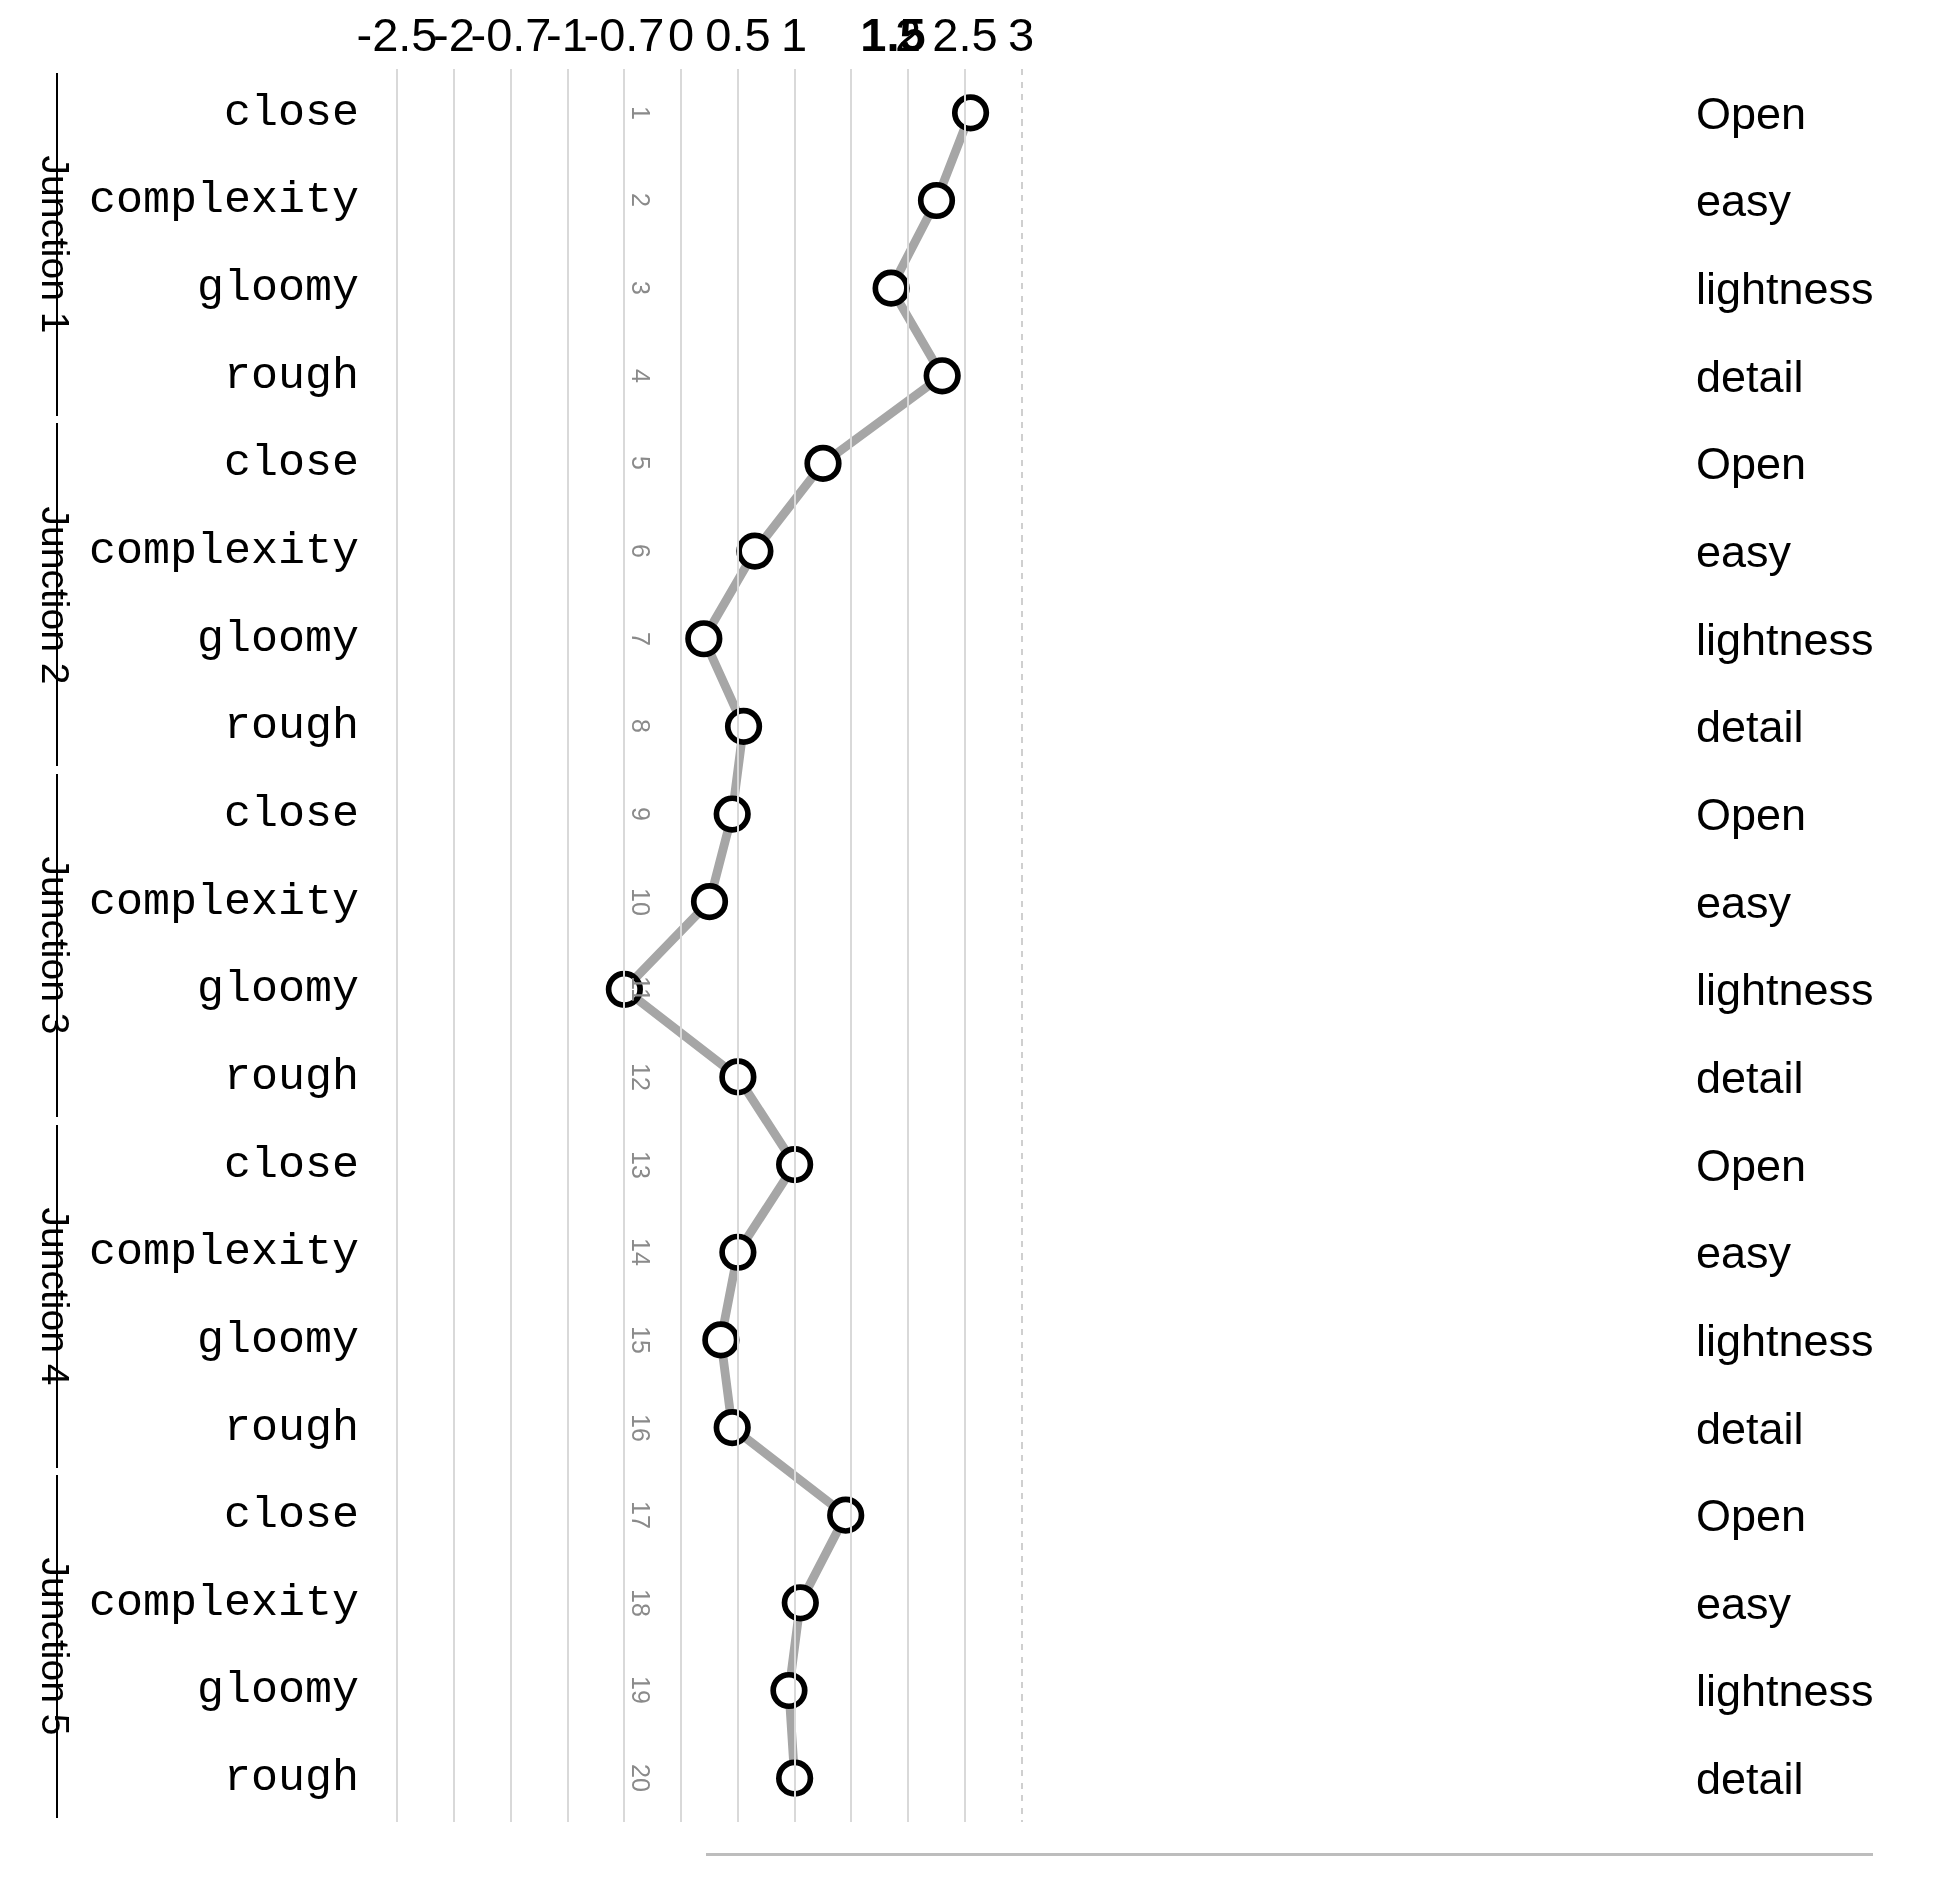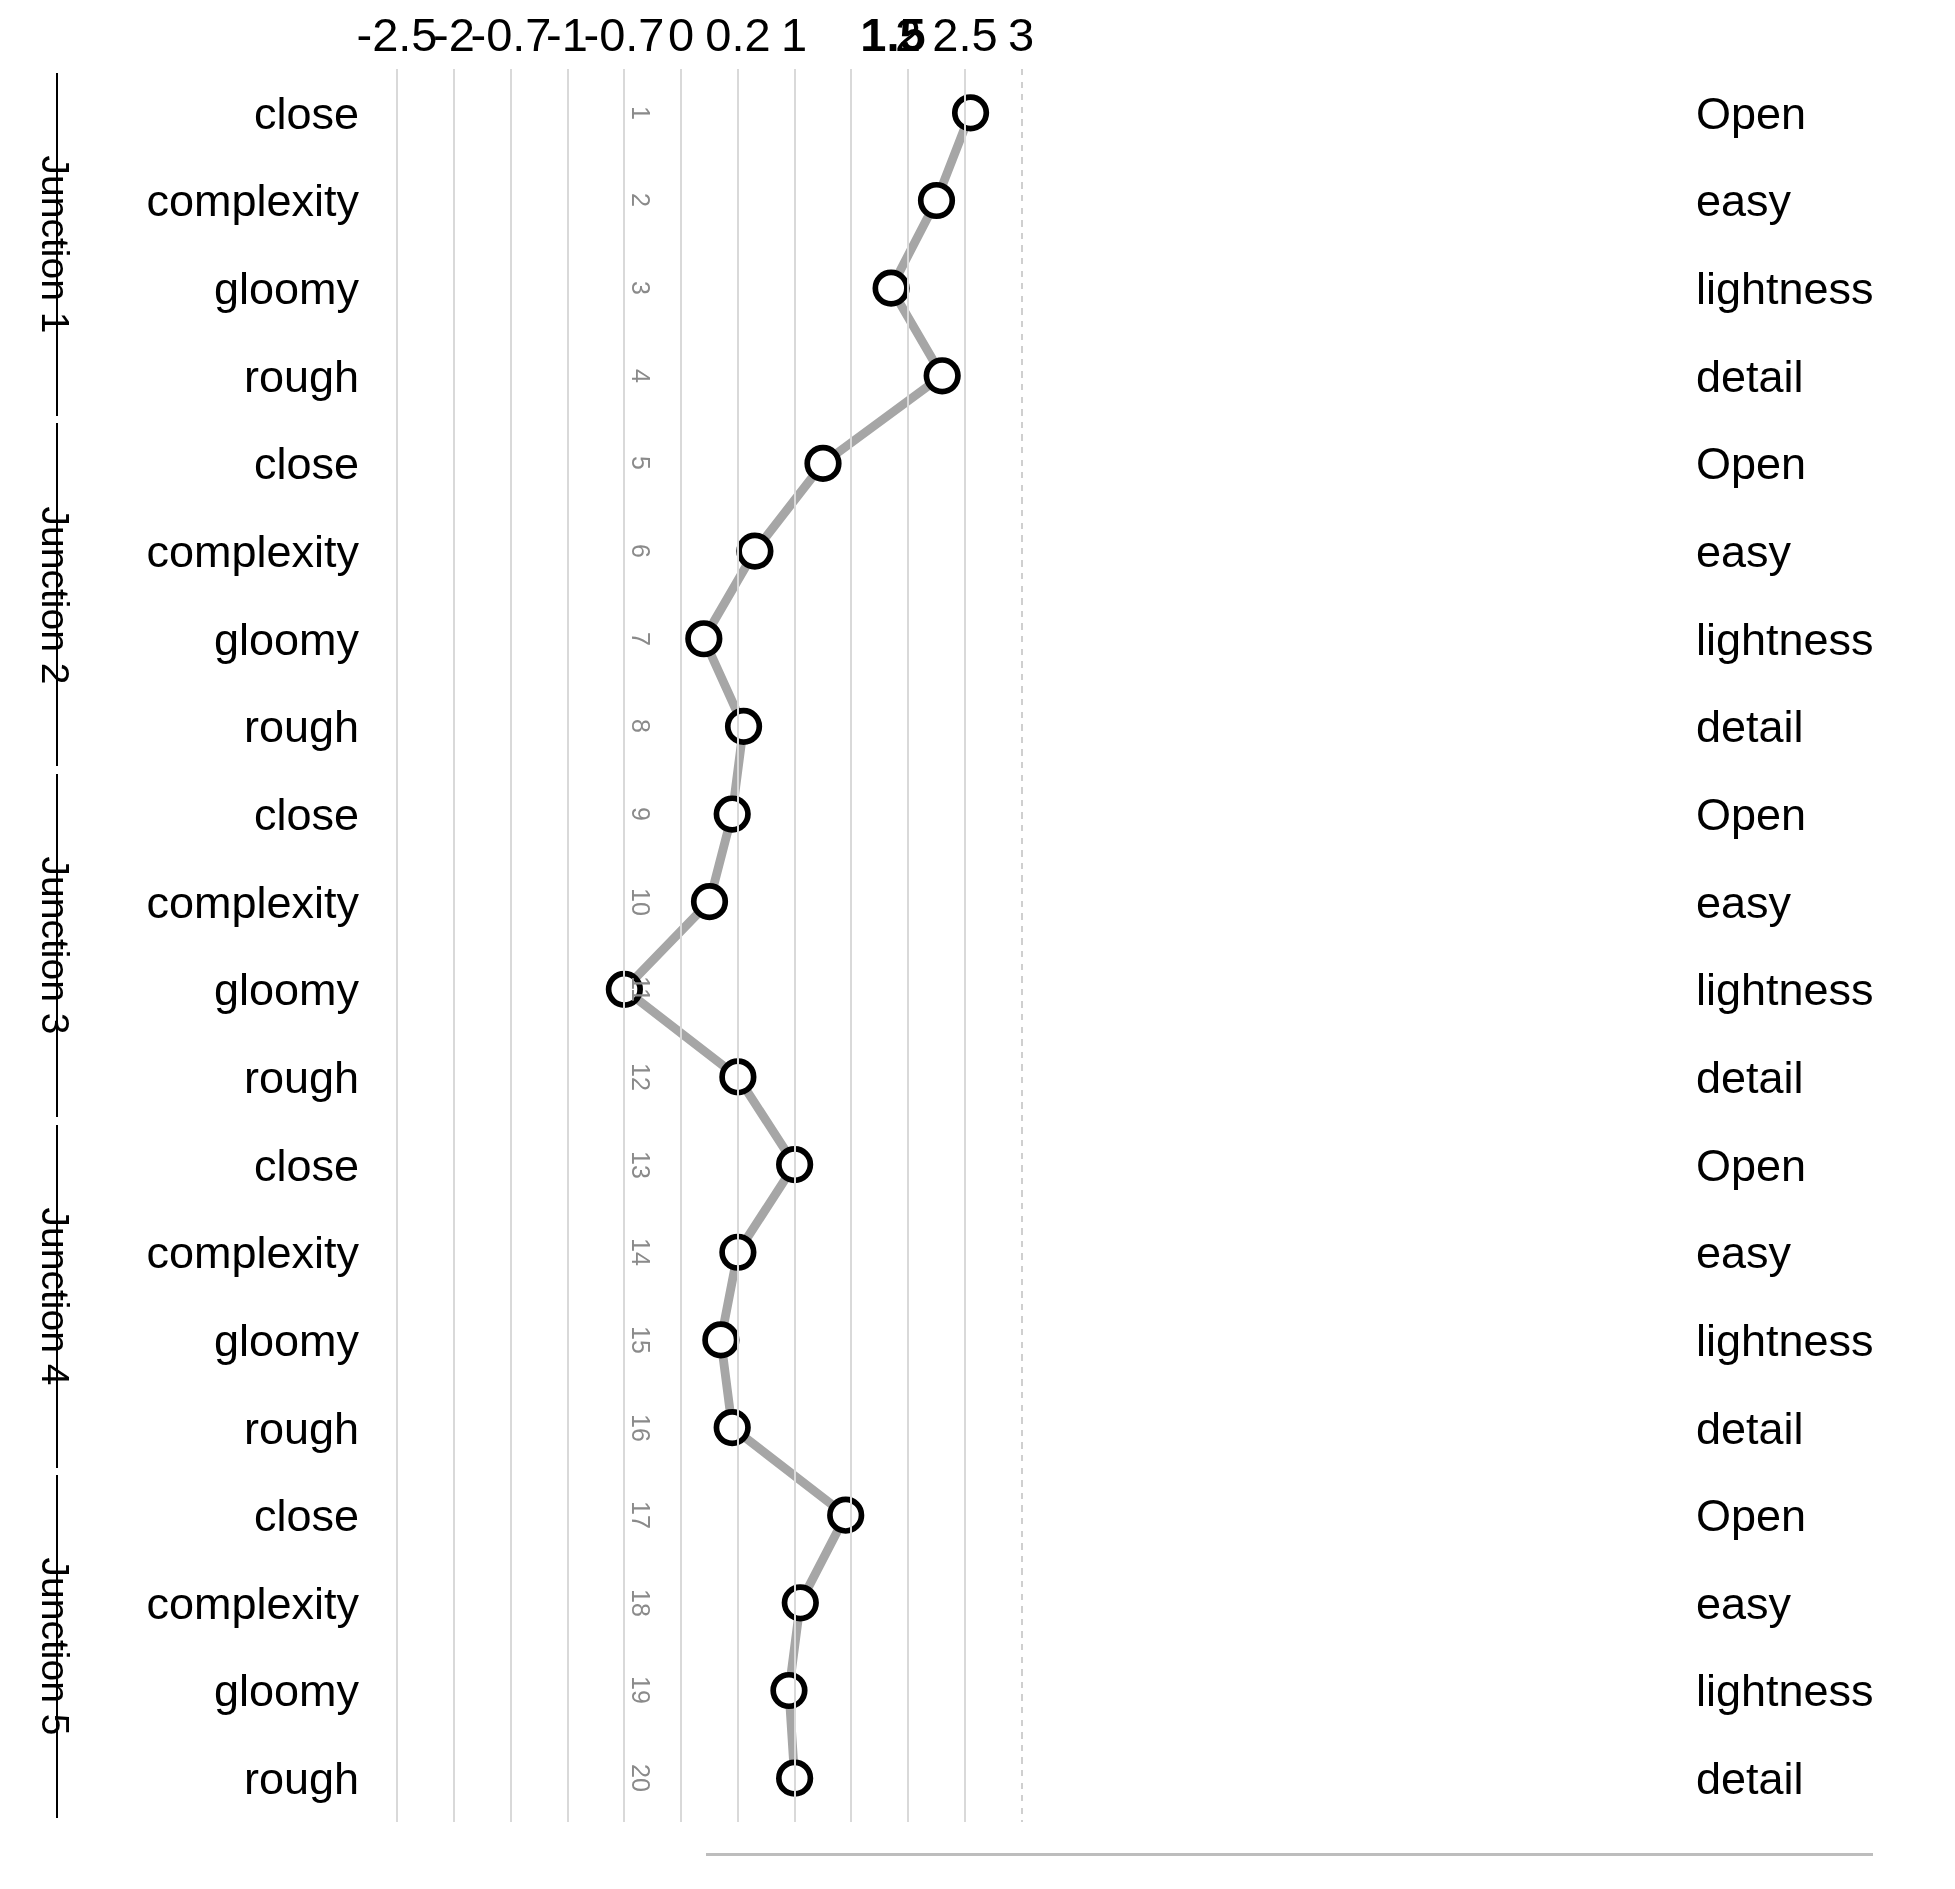--- a/index.html
+++ b/index.html
@@ -17,21 +17,21 @@
 
   svg.series{position:absolute;left:0;top:0;overflow:visible;}
 
   
   .rownum{position:absolute;font-size:25px;color:#8a8a8a;transform:translate(-50%,-50%) rotate(90deg);white-space:nowrap;font-family:"Liberation Sans",sans-serif;}
 
   
   .left-labels{position:absolute;left:63px;top:69px;width:296px;height:1753px;}
   .right-labels{position:absolute;left:1696px;top:69px;width:340px;height:1753px;}
   .lab{position:absolute;font-size:45px;line-height:45px;white-space:nowrap;transform:translateY(-50%);color:#000;}
-  .left-labels .lab{right:0;text-align:right;}
+  .left-labels .lab{right:0;text-align:right;font-family:Liberation Mono, monospace;}
   .right-labels .lab{left:0;text-align:left;}
 
   
   .group{position:absolute;left:-5px;font-size:39px;color:#000;white-space:nowrap;
          transform-origin:left top;}
   .groups{position:absolute;left:38px;top:69px;width:38px;height:1753px;}
   .grp-sep{position:absolute;left:17.7px;width:2.5px;background:#000;}
 
   
   .bottom-rule{position:absolute;left:706px;top:1853px;width:1167px;height:2.5px;background:#bdbdbd;}
@@ -41,21 +41,21 @@
 
 <div id="root">
 
   <div class="axis-top">
       <div class="tick-label" style="left: 397px;">-2.5</div>
       <div class="tick-label" style="left: 454px;">-2</div>
       <div class="tick-label" style="left: 511px;">-0.7</div>
       <div class="tick-label" style="left: 567px;">-1</div>
       <div class="tick-label" style="left: 624px;">-0.7</div>
       <div class="tick-label" style="left: 681px;">0</div>
-      <div class="tick-label" style="left: 738px;">0.2</div>
+      <div class="tick-label" style="left: 738px;">0.5</div>
       <div class="tick-label" style="left: 794px;">1</div>
       <div class="tick-label" style="left: 893px; font-weight: bold;">1.5</div>
       <div class="tick-label" style="left: 908px;">2</div>
       <div class="tick-label" style="left: 965px;">2.5</div>
       <div class="tick-label" style="left: 1021px;">3</div>
     </div>
 
   <div class="groups">
       <div class="group" style="top: 0px; width: 351px; text-align: center; transform: rotate(90deg) translateY(-100%); transform-origin: left top;">Junction 1</div>
       <div class="grp-sep" style="top: 3.8px; height: 343px;"></div>

